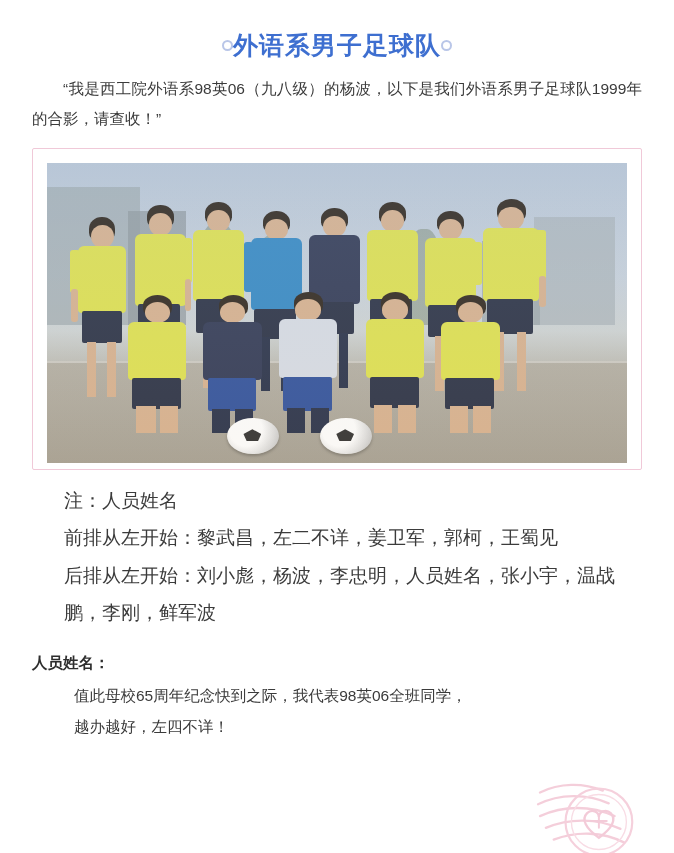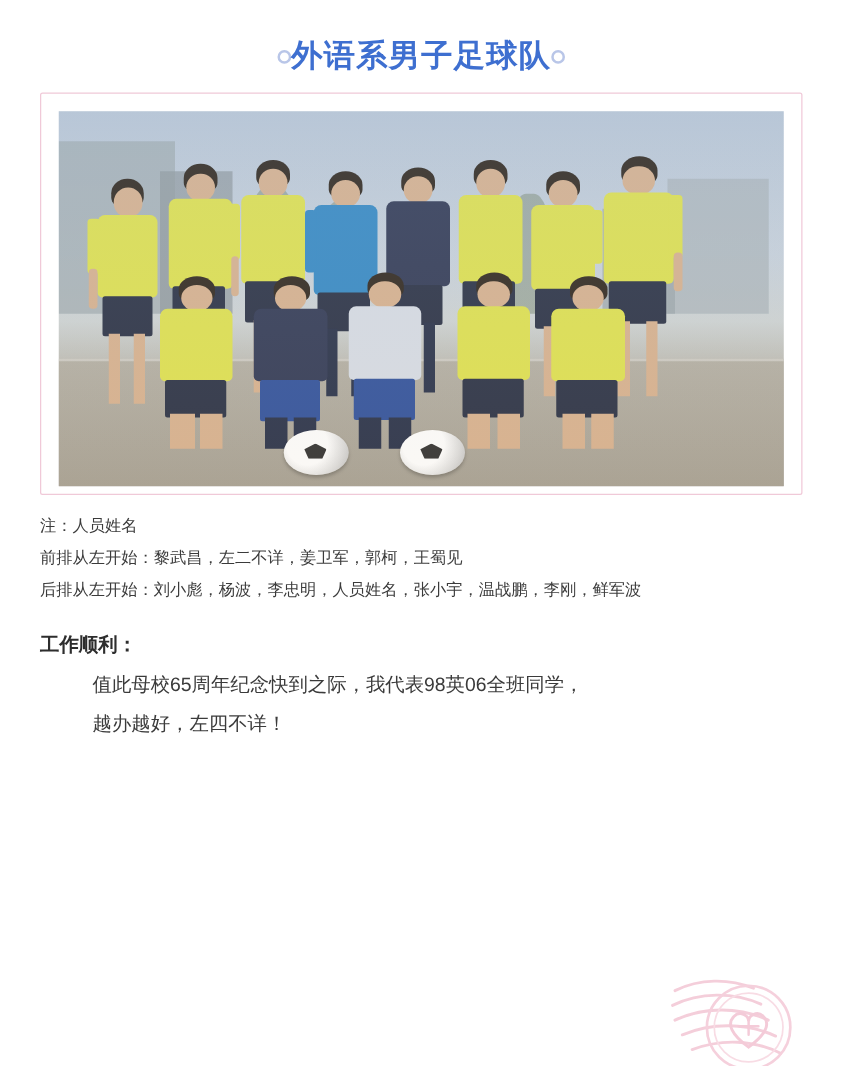--- a/index.html
+++ b/index.html
@@ -137,23 +137,24 @@
     position: absolute;
     inset: 0;
     background: linear-gradient(to bottom, rgba(180,200,220,0.20), rgba(220,200,170,0.12));
     pointer-events: none;
   }
   
   .captions {
     margin: 12px 10px 0 10px;
   }
   .caption-line {
-    font-size: 13px;
+    font-size: 19px;
     line-height: 1.95;
     color: #3b3b3b;
+    margin-left: 32px;
   }
   
   .msg-title {
     margin: 22px 10px 6px 10px;
     font-size: 15.5px;
     font-weight: bold;
     color: #2d2d2d;
   }
   .msg-line {
     margin: 0 10px;
@@ -177,20 +178,21 @@
 <body>
 
 <div class="page">
 
   <div class="title-row">
     <span class="title-dot"></span>
     <span class="title-text">外语系男子足球队</span>
     <span class="title-dot"></span>
   </div>
 
+  <p class="intro">“我是西工院外语系98英06（九八级）的杨波，以下是我们外语系男子足球队1999年的合影，请查收！”</p>
 
   <div class="photo-frame">
     <div class="photo">
 
       <div class="bg-building" style="left:0;top:8%;width:16%;height:46%;"></div>
       <div class="bg-building" style="left:14%;top:16%;width:10%;height:38%;background:#8d979c;"></div>
       <div class="bg-building" style="right:2%;top:18%;width:14%;height:36%;background:#aab3b8;"></div>
       <div class="bg-building" style="right:15%;top:26%;width:10%;height:28%;background:#9aa4a9;"></div>
       <div class="bg-tree" style="left:26%;top:20%;width:7%;height:34%;"></div>
       <div class="bg-tree" style="left:36%;top:24%;width:6%;height:30%;"></div>
@@ -326,21 +328,21 @@
       <div class="photo-tint"></div>
     </div>
   </div>
 
   <div class="captions">
     <div class="caption-line">注：人员姓名</div>
     <div class="caption-line">前排从左开始：黎武昌，左二不详，姜卫军，郭柯，王蜀见</div>
     <div class="caption-line">后排从左开始：刘小彪，杨波，李忠明，人员姓名，张小宇，温战鹏，李刚，鲜军波</div>
   </div>
 
-  <div class="msg-title">工作顺利：</div>
+  <div class="msg-title">人员姓名：</div>
   <div class="msg-line">值此母校65周年纪念快到之际，我代表98英06全班同学，</div>
   <div class="msg-line">越办越好，左四不详！</div>
 
   <div class="stamp">
     <svg viewBox="0 0 120 110" width="118" height="108" aria-hidden="true">
       <g fill="none" stroke="#f3c6d4" stroke-width="2.4" stroke-linecap="round">
         <path d="M6 26 C 26 16, 50 16, 70 24"></path>
         <path d="M4 38 C 26 27, 54 27, 76 37"></path>
         <path d="M6 50 C 30 39, 58 39, 82 50"></path>
         <path d="M12 62 C 36 52, 64 52, 88 63"></path>

